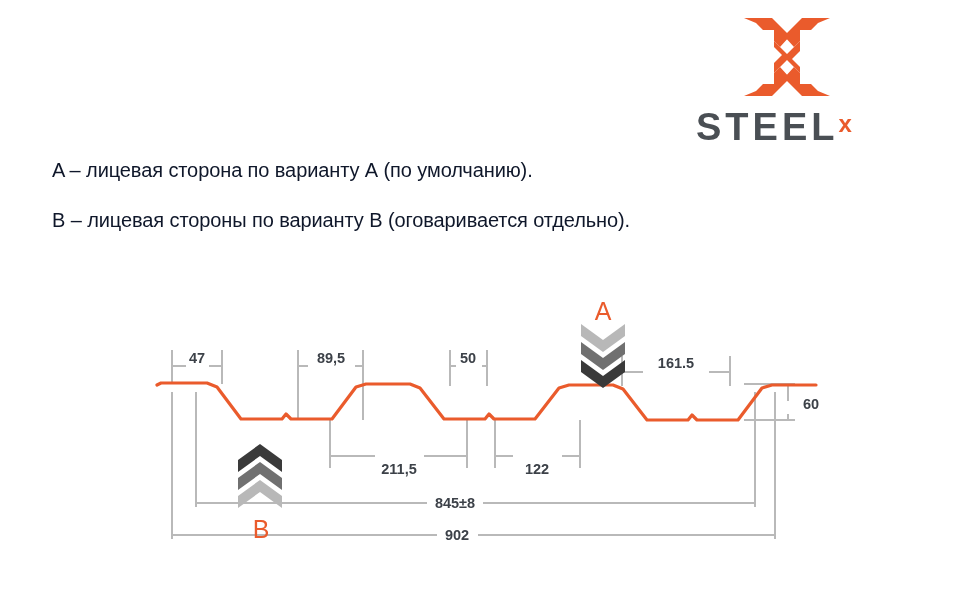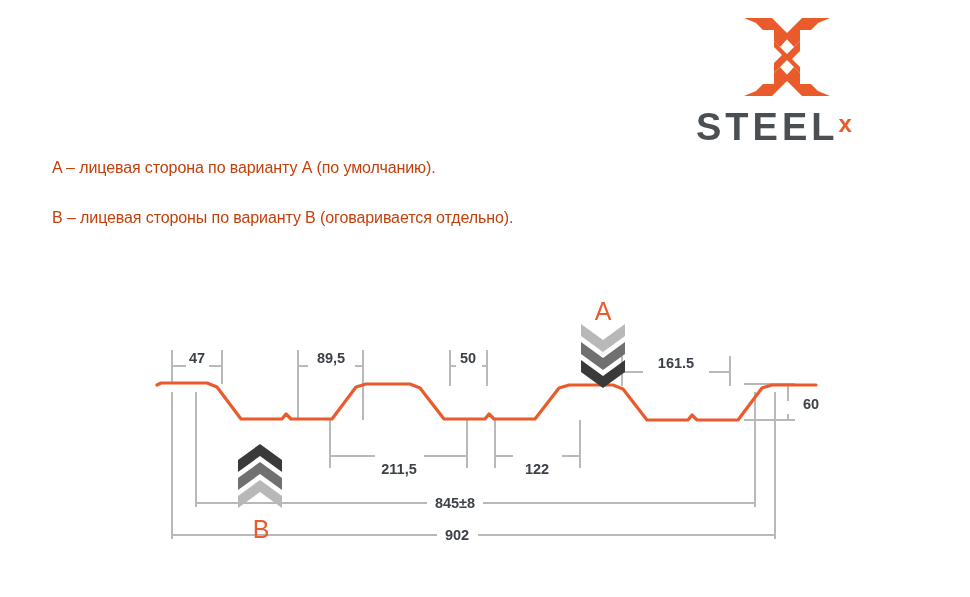--- a/index.html
+++ b/index.html
@@ -50,22 +50,22 @@
     font-size: 24px;
     font-weight: bold;
     letter-spacing: 0px;
     vertical-align: 8px;
   }
 
   
   .note-line {
     position: absolute;
     left: 52px;
-    color: #c2410c;
-    font-size: 16px;
+    color: #0f172a;
+    font-size: 20px;
     font-weight: 400;
     white-space: nowrap;
     letter-spacing: -0.1px;
   }
   #note-a { top: 159px; }
   #note-b { top: 209px; }
 
   
   #drawing {
     position: absolute;

